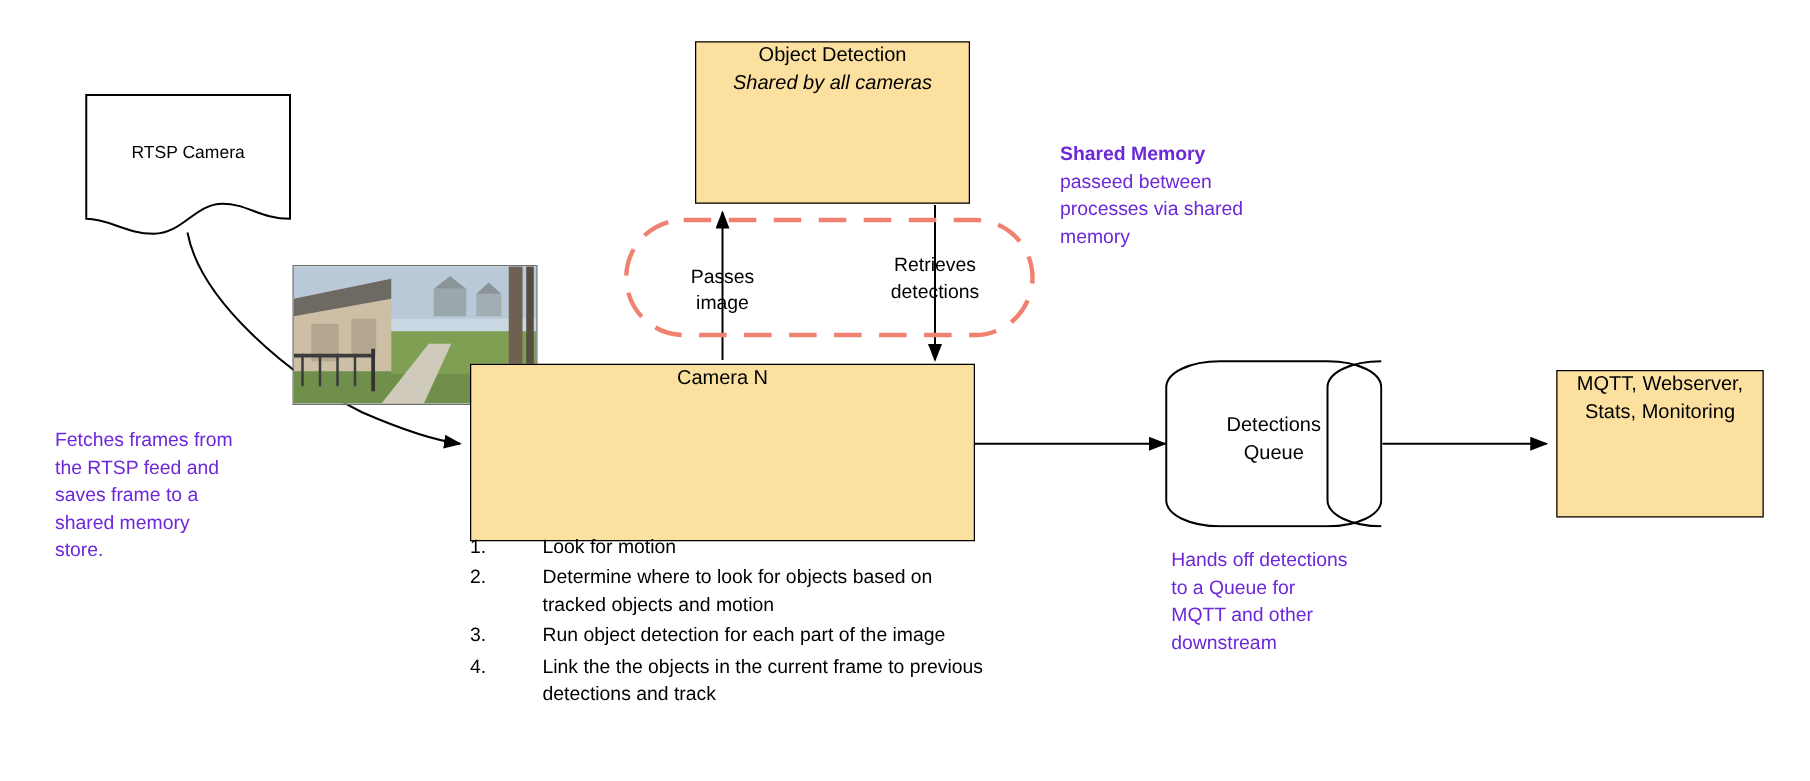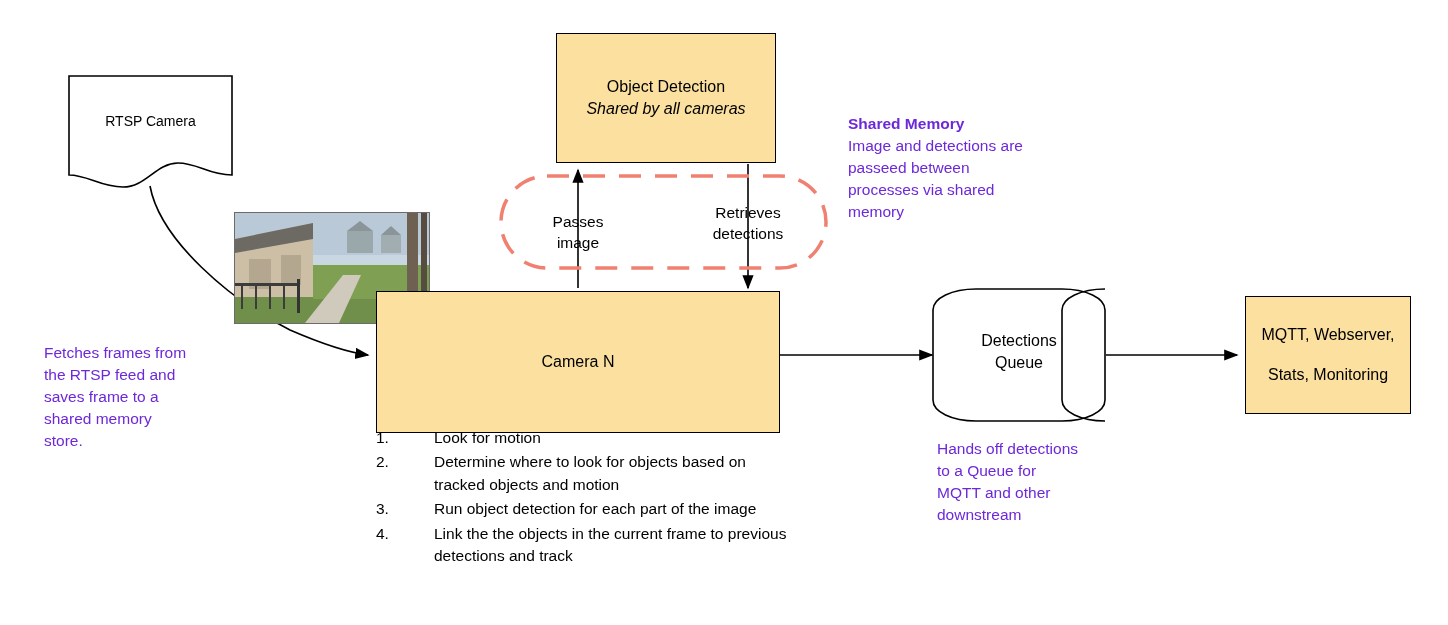--- a/index.html
+++ b/index.html
@@ -19,21 +19,21 @@
   .node {
     position: absolute;
     box-sizing: border-box;
   }
   .box {
     background: #fbe0a0;
     border: 1.5px solid #000000;
     display: flex;
     flex-direction: column;
     align-items: center;
-    justify-content: center;
+    justify-content: flex-start;
     text-align: center;
     font-size: 16px;
     line-height: 1.35;
   }
   .box .sub {
     font-style: italic;
   }
   .doc-shape {
     width: 100%;
     height: 100%;
@@ -175,38 +175,37 @@
     <svg width="174" height="134" viewBox="0 0 174 134" preserveAspectRatio="none">
       <path d="M 1 22 C 1 10, 20 1, 44 1 L 130 1 C 154 1, 173 10, 173 22 L 173 112 C 173 124, 154 133, 130 133 L 44 133 C 20 133, 1 124, 1 112 Z" fill="#ffffff" stroke="#000000" stroke-width="1.6"></path>
       <path d="M 130 1 C 106 1, 87 10, 87 22 L 87 112 C 87 124, 106 133, 130 133" fill="none" stroke="#000000" stroke-width="1.6" transform="translate(43,0)"></path>
     </svg>
     <div class="cyl-label">
       <div>Detections</div>
       <div>Queue</div>
     </div>
   </div>
 
-  <div class="node box" style="left:1245px; top:296px; width:166px; height:118px;gap:18px;">
+  <div class="node box" style="left:1245px; top:296px; width:166px; height:118px;">
     <div>MQTT, Webserver,</div>
     <div>Stats, Monitoring</div>
   </div>
 
   <div class="edge-label" style="left:526px; top:212px; width:104px;">
     <div>Passes</div>
     <div>image</div>
   </div>
 
   <div class="edge-label" style="left:690px; top:203px; width:116px;">
     <div>Retrieves</div>
     <div>detections</div>
   </div>
 
   <div class="note" style="left:848px; top:113px; width:230px;">
     <div style="font-weight:bold;">Shared Memory</div>
-    <div>Image and detections are</div>
     <div>passeed between</div>
     <div>processes via shared</div>
     <div>memory</div>
   </div>
 
   <div class="note" style="left:44px; top:342px; width:200px;">
     <div>Fetches frames from</div>
     <div>the RTSP feed and</div>
     <div>saves frame to a</div>
     <div>shared memory</div>

